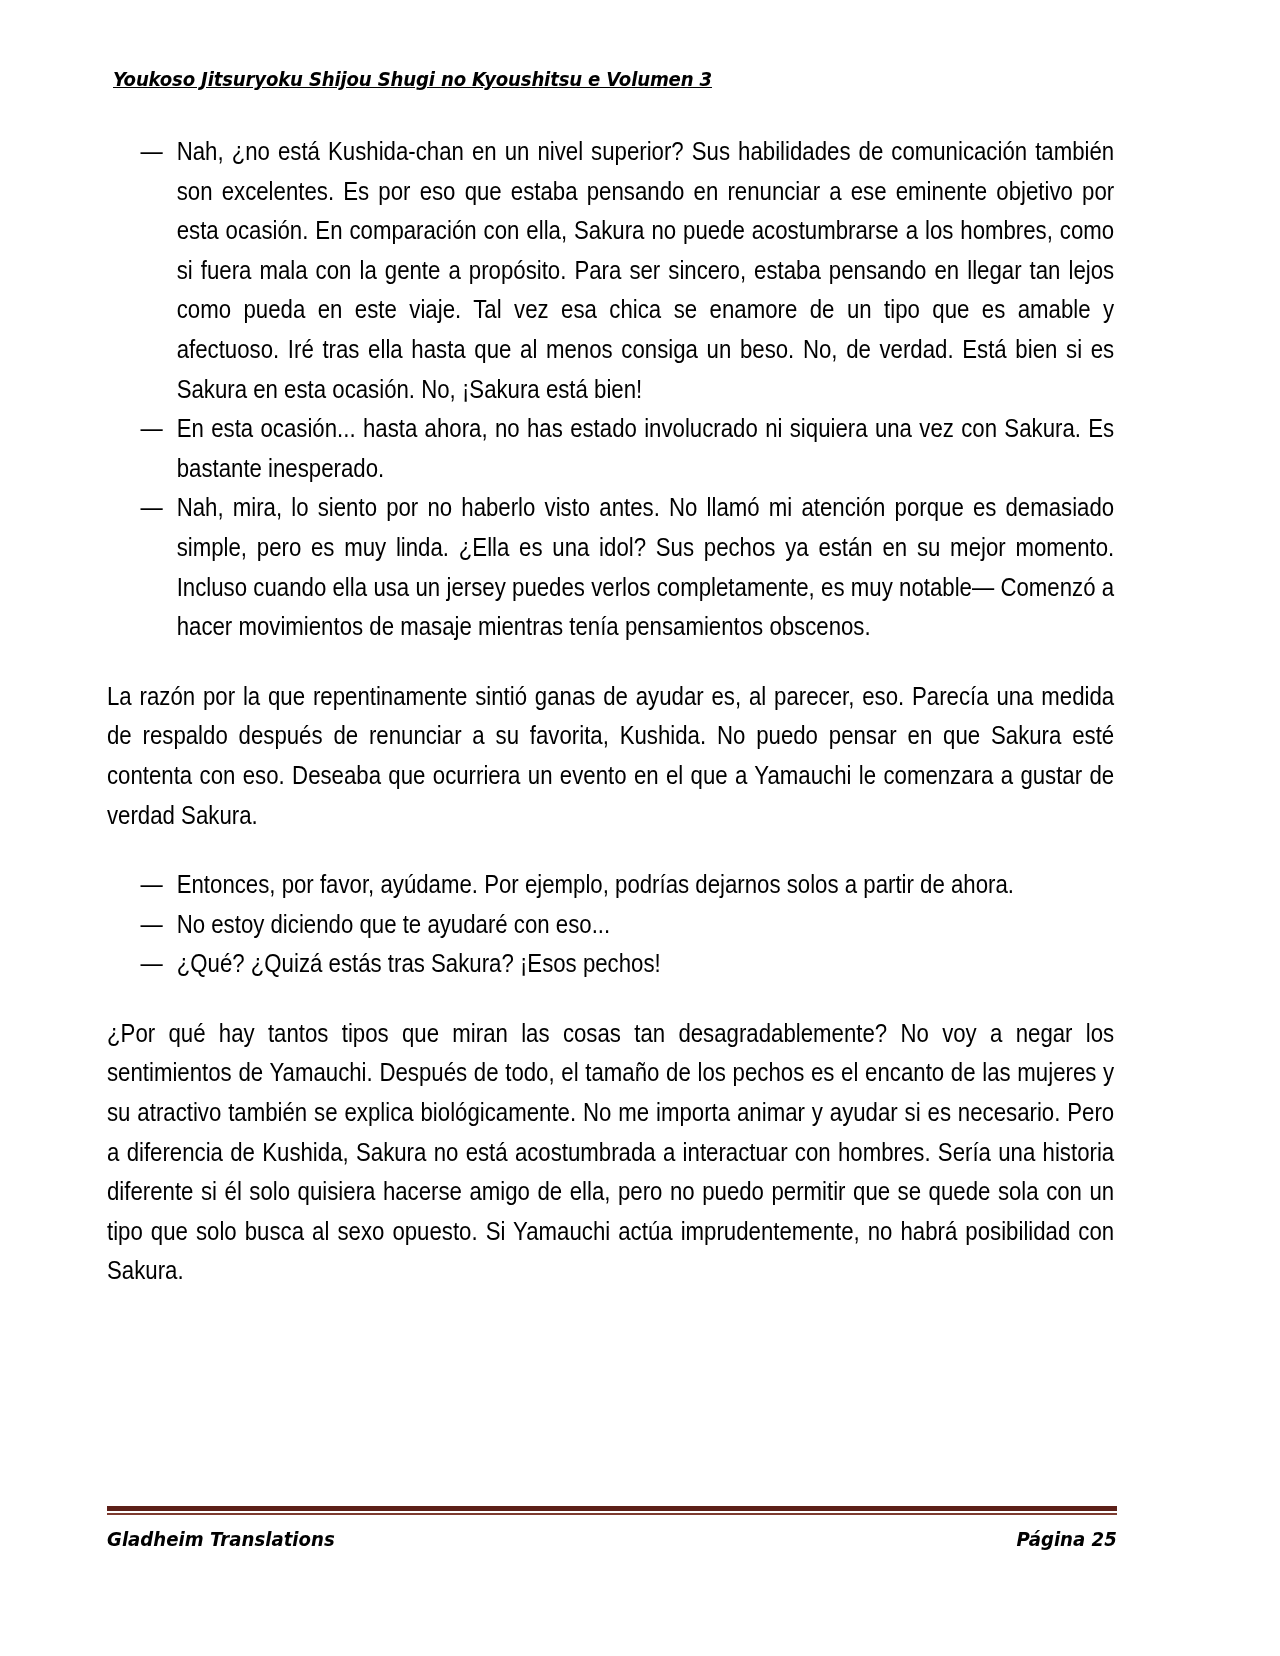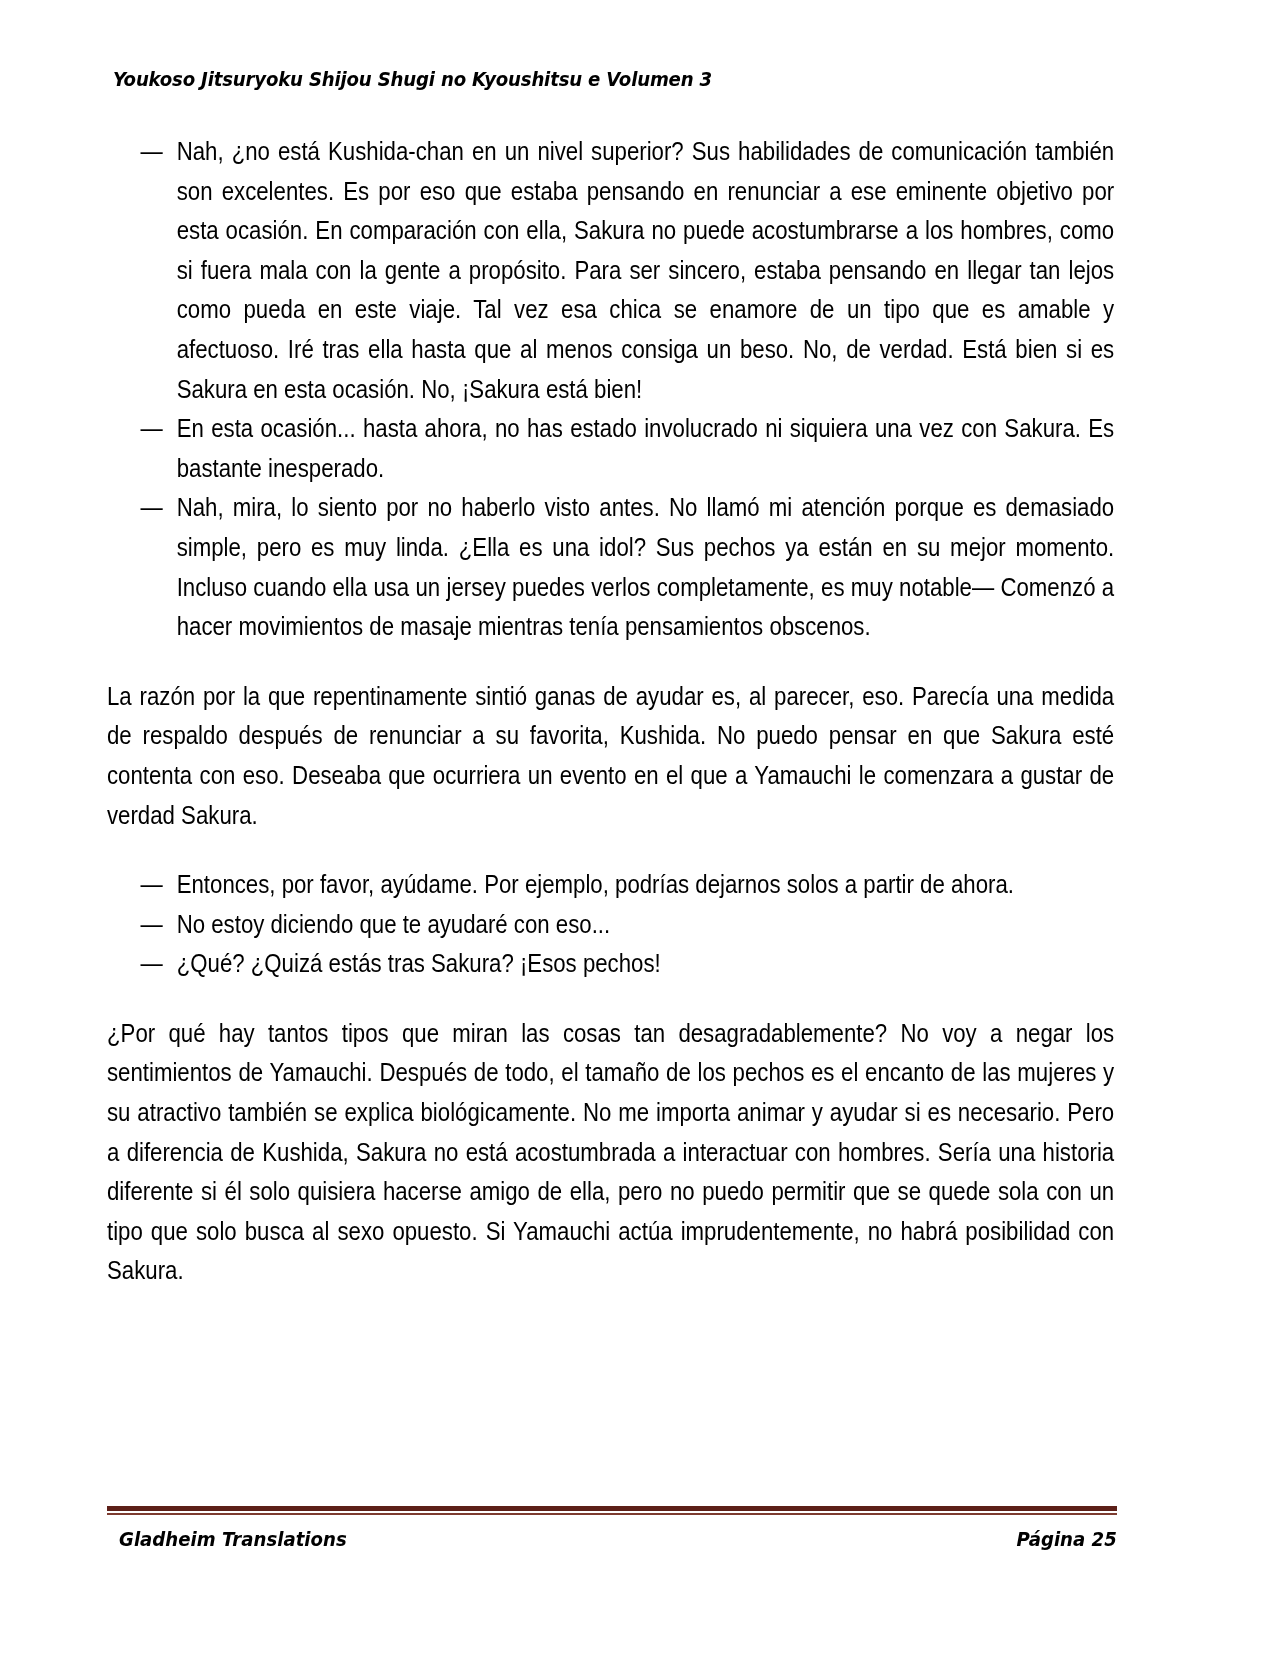--- a/index.html
+++ b/index.html
@@ -22,20 +22,21 @@
     background: #ffffff;
     overflow: hidden;
   }
 
   
   .header {
     position: absolute;
     left: 113px;
     top: 68px;
     width: 1055px;
+    text-decoration: underline;
   }
   .header-title {
     font-family: "DejaVu Sans", sans-serif;
     font-weight: bold;
     font-style: italic;
     font-size: 19.5px;
     letter-spacing: -0.2px;
     transform: scaleX(0.93);
     transform-origin: left center;
     white-space: nowrap;
@@ -119,21 +120,20 @@
   .rule-thin {
     height: 2px;
     background: #7d3b30;
     width: 100%;
   }
   .footer-row {
     display: flex;
     justify-content: space-between;
     align-items: baseline;
     margin-top: 13px;
-    margin-left: 12px;
   }
   .footer-text {
     font-family: "DejaVu Sans", sans-serif;
     font-weight: bold;
     font-style: italic;
     font-size: 19.5px;
     transform: scaleX(0.93);
     white-space: nowrap;
     color: #000000;
   }

